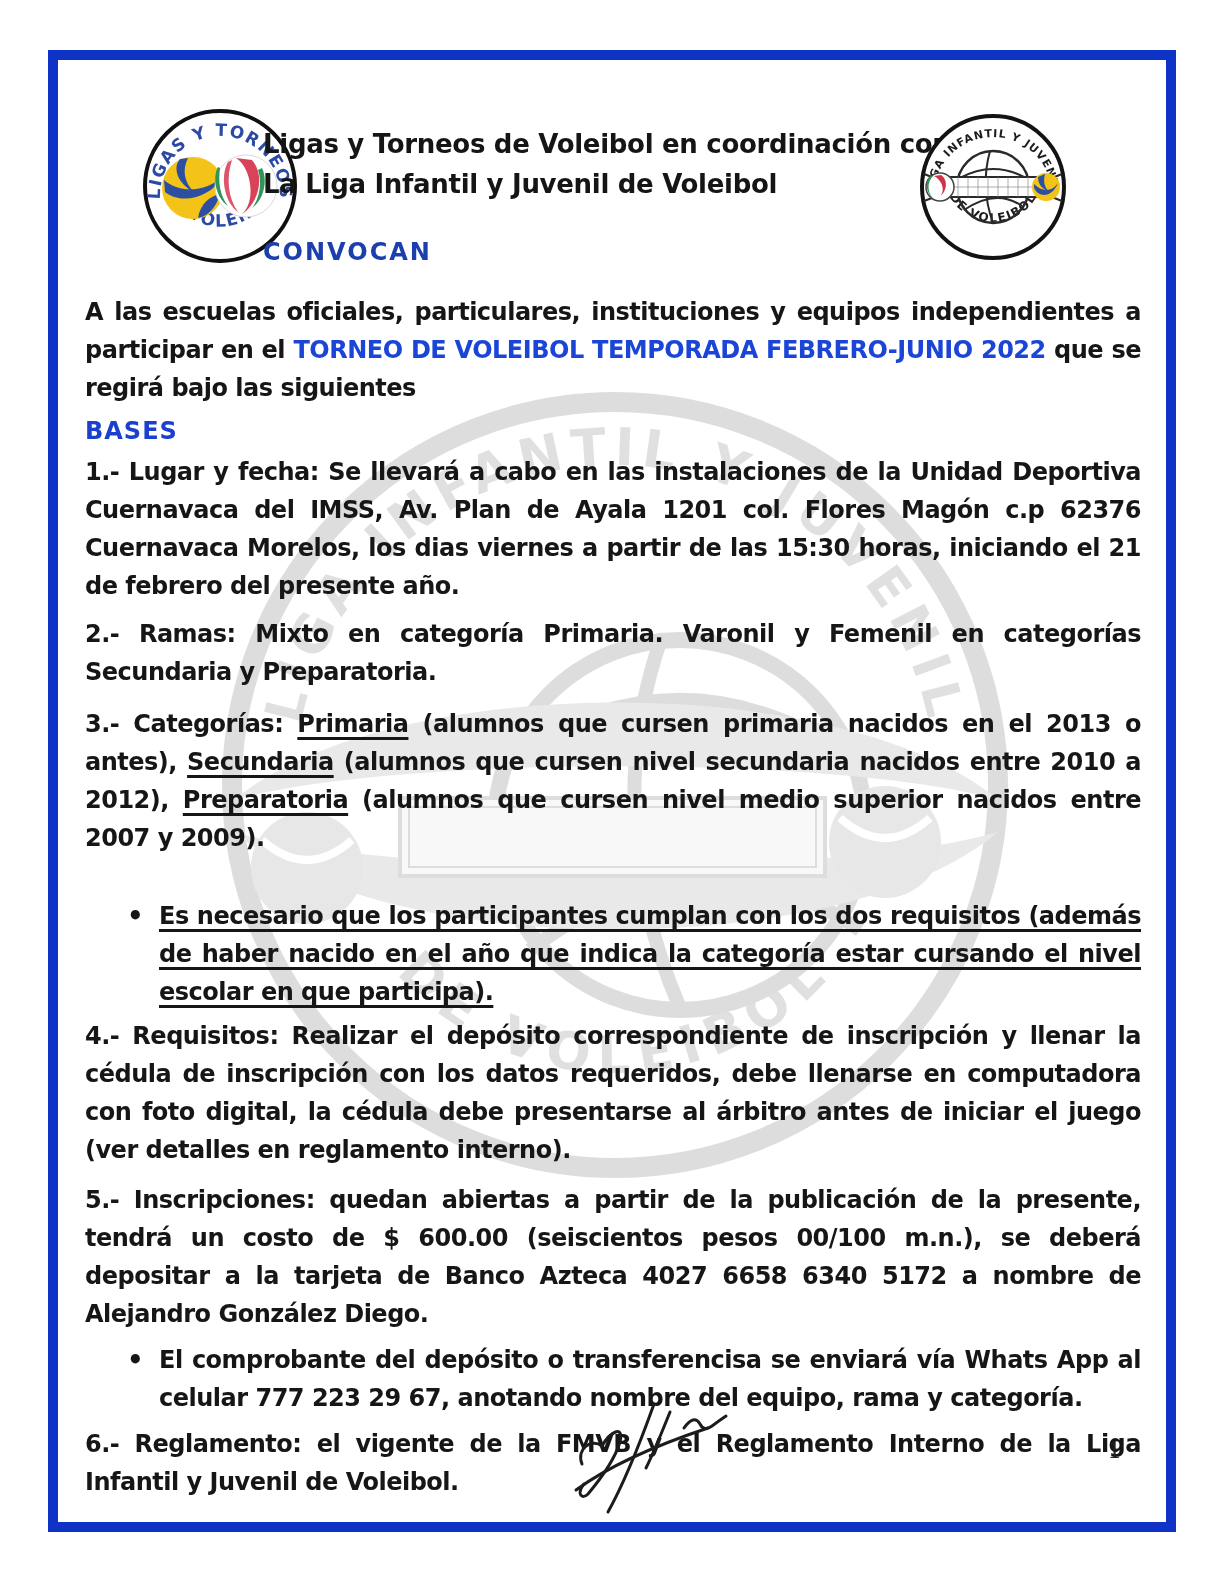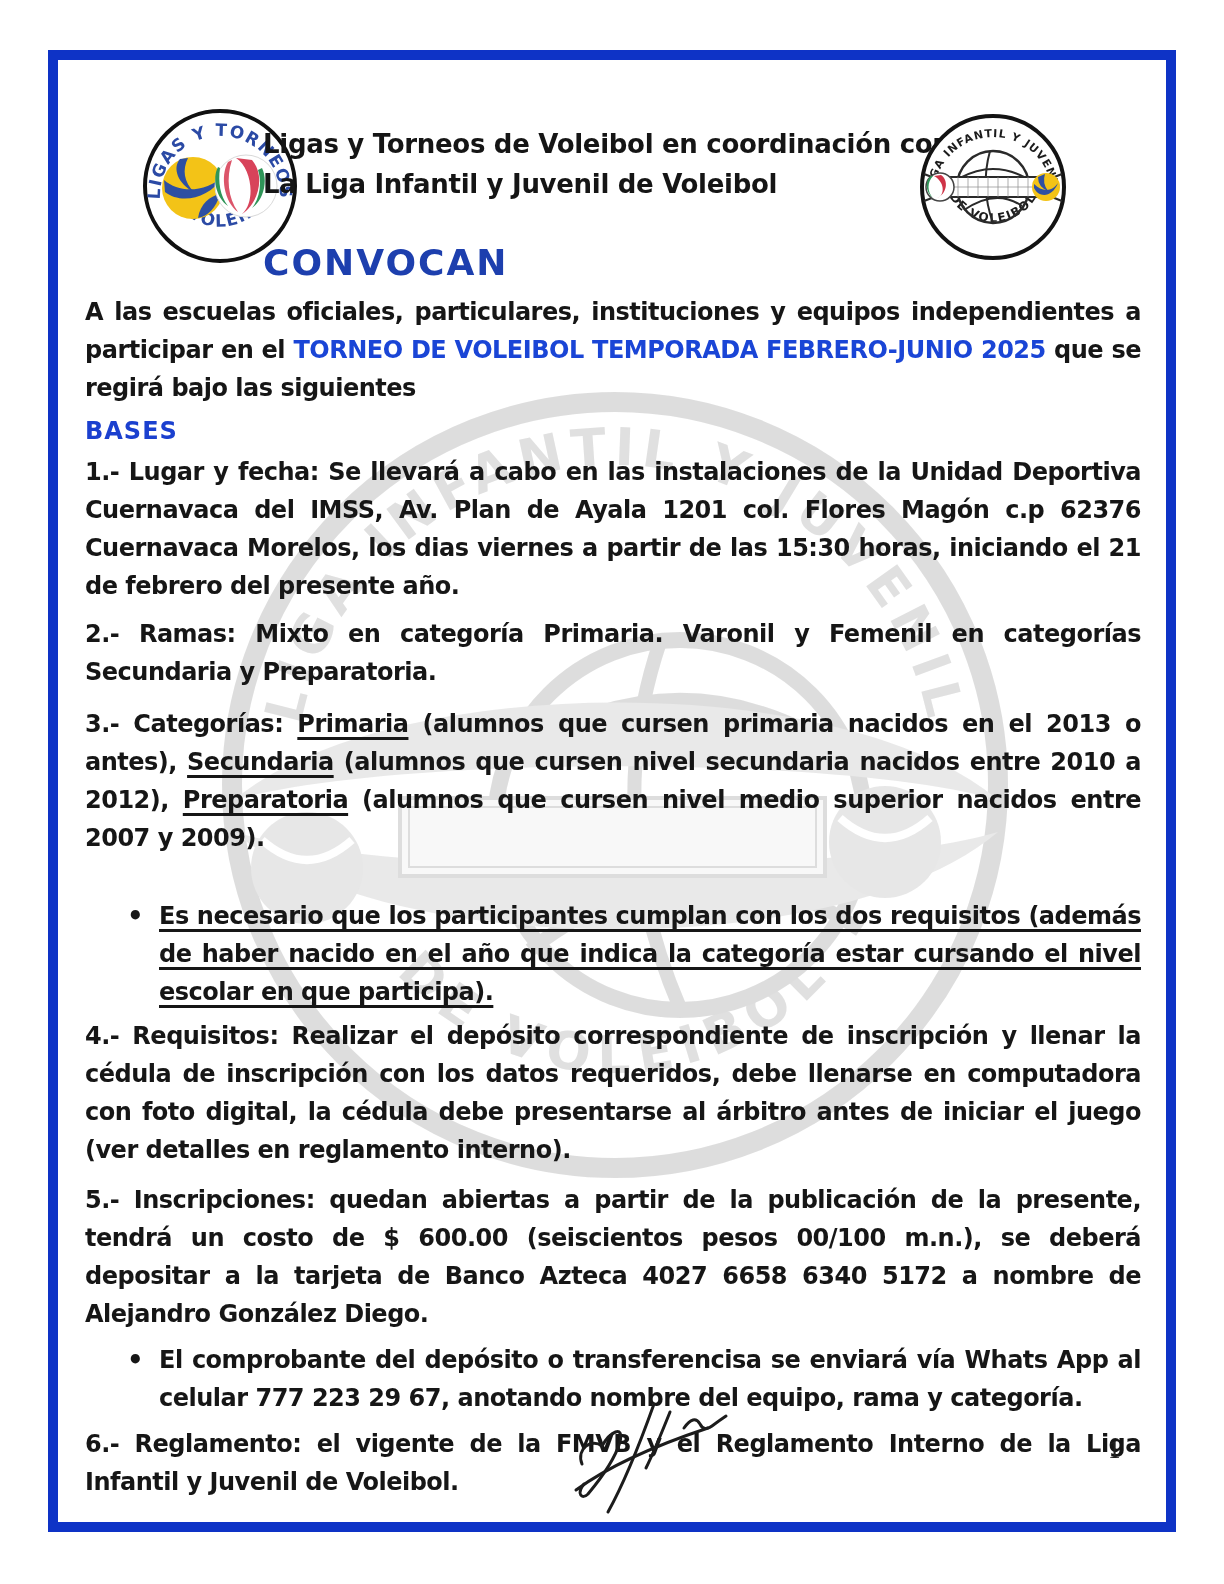--- a/index.html
+++ b/index.html
@@ -7,21 +7,21 @@
     width:1224px;height:1584px;background:#ffffff;position:relative;overflow:hidden;
     font-family:"DejaVu Sans",sans-serif;color:#161616;
   }
   .watermark{position:absolute;left:0;top:0;z-index:0;}
   .frame{position:absolute;left:48px;top:50px;width:1108px;height:1462px;border:10px solid #0e33c6;z-index:1;}
   .inner{position:absolute;left:58px;top:60px;width:1108px;height:1462px;z-index:2;}
   .logo-left{position:absolute;left:82px;top:46px;}
   .logo-right{position:absolute;left:860px;top:52px;}
   .hdr{position:absolute;left:205px;top:64px;width:690px;text-align:left;
        font-weight:bold;font-size:26px;line-height:40px;letter-spacing:-0.3px;color:#151515;}
-  .convocan{margin-top:39px;font-size:36px;color:#1d3fae;letter-spacing:2px;font-weight:bold;}
+  .convocan{margin-top:28px;font-size:24px;color:#1d3fae;letter-spacing:2px;font-weight:bold;}
   .content{position:absolute;left:27px;top:233px;width:1056px;
            font-size:24px;font-weight:bold;line-height:38px;letter-spacing:-0.5px;
            text-align:justify;color:#161616;}
   .para{margin:0;}
   .bases{text-align:left;font-size:24px;color:#1b40cf;letter-spacing:1px;font-weight:bold;
          margin:0 0 2px 0;line-height:40px;}
   .hl{color:#1a45d6;}
   .u{text-decoration:underline;text-decoration-thickness:2.5px;text-underline-offset:5px;}
   .bullet{display:flex;margin-left:42px;}
   .dot{width:32px;flex:none;font-size:26px;}
@@ -131,21 +131,21 @@
       </g>
       <g>
         <circle cx="128" cy="75" r="14" fill="#f3c317"></circle>
         <path d="M 116 72 C 124 80 134 80 140 71 C 134 86 121 86 116 76 Z" fill="#2d4fa2"></path>
         <path d="M 127 62 Q 124 71 130 79 Q 120 75 120 65 Z" fill="#2d4fa2"></path>
       </g>
     </svg>
 
     <div class="content">
 
-      <p class="para mb4"><span>A las escuelas oficiales, particulares, instituciones y  equipos independientes a participar en el </span><span class="hl">TORNEO DE VOLEIBOL TEMPORADA FEBRERO-JUNIO 2025</span><span> que se regirá bajo las siguientes</span></p>
+      <p class="para mb4"><span>A las escuelas oficiales, particulares, instituciones y  equipos independientes a participar en el </span><span class="hl">TORNEO DE VOLEIBOL TEMPORADA FEBRERO-JUNIO 2022</span><span> que se regirá bajo las siguientes</span></p>
 
       <div class="bases">BASES</div>
 
       <p class="para mb10">1.- Lugar y fecha: Se llevará a cabo en las instalaciones de la Unidad Deportiva Cuernavaca del IMSS, Av. Plan de Ayala 1201 col. Flores Magón c.p 62376 Cuernavaca Morelos, los dias viernes a partir de las 15:30 horas, iniciando el 21 de febrero del presente año.</p>
 
       <p class="para mb14">2.- Ramas: Mixto en categoría Primaria. Varonil y Femenil en categorías  Secundaria y Preparatoria.</p>
 
       <p class="para mb24"><span>3.- Categorías: </span><span class="u">Primaria</span><span> (alumnos que cursen primaria nacidos en el 2013 o antes), </span><span class="u">Secundaria</span><span> (alumnos que cursen nivel secundaria nacidos entre 2010 a 2012), </span><span class="u">Preparatoria</span><span> (alumnos que cursen nivel medio superior  nacidos entre 2007 y 2009).</span></p>
 
       <div class="bullet mb6">

